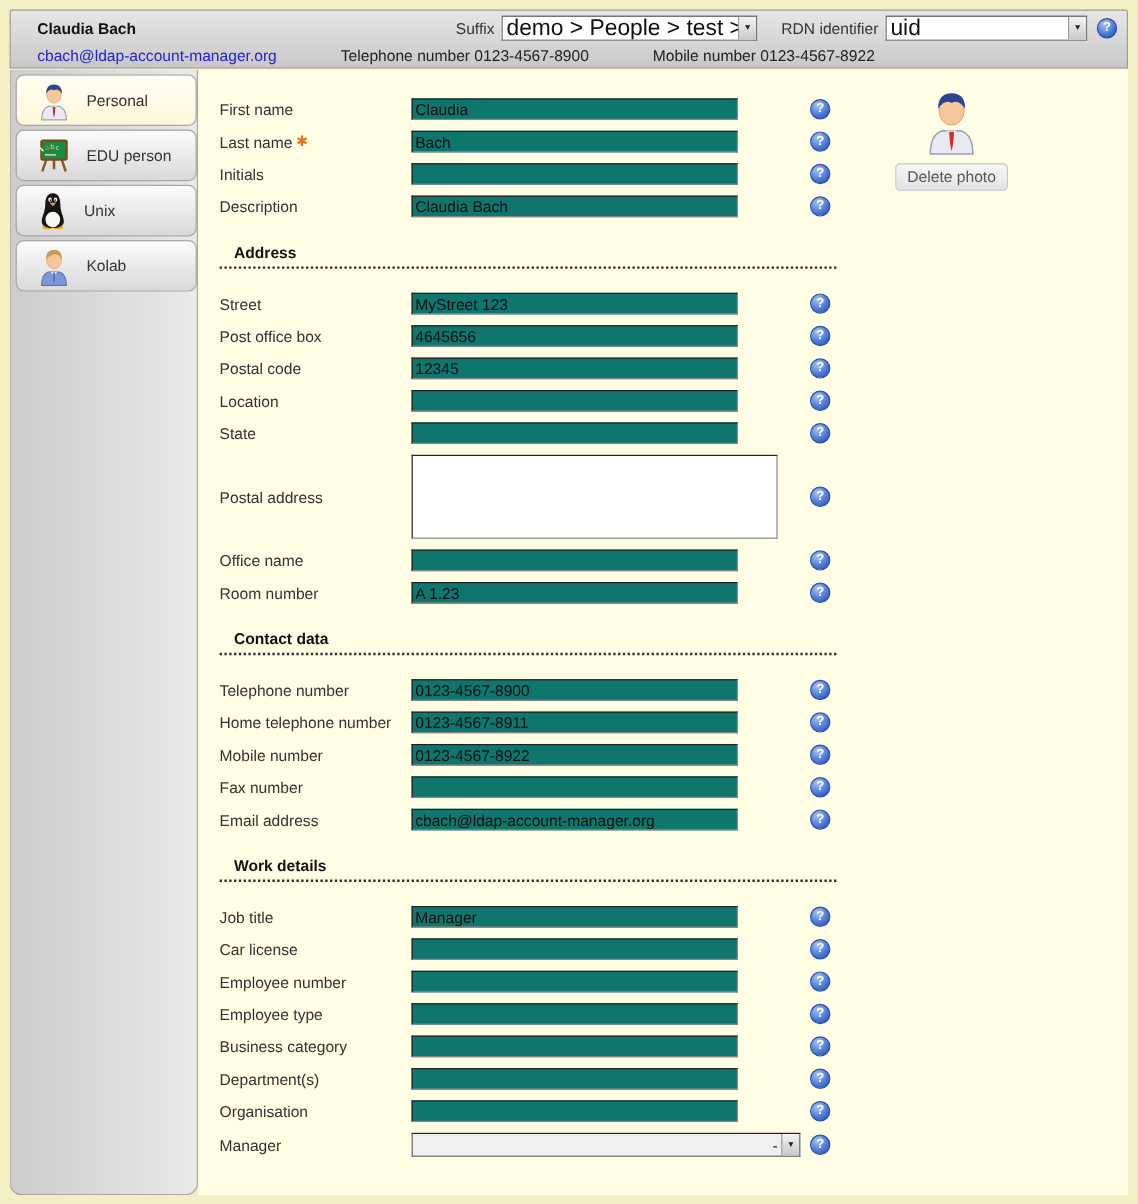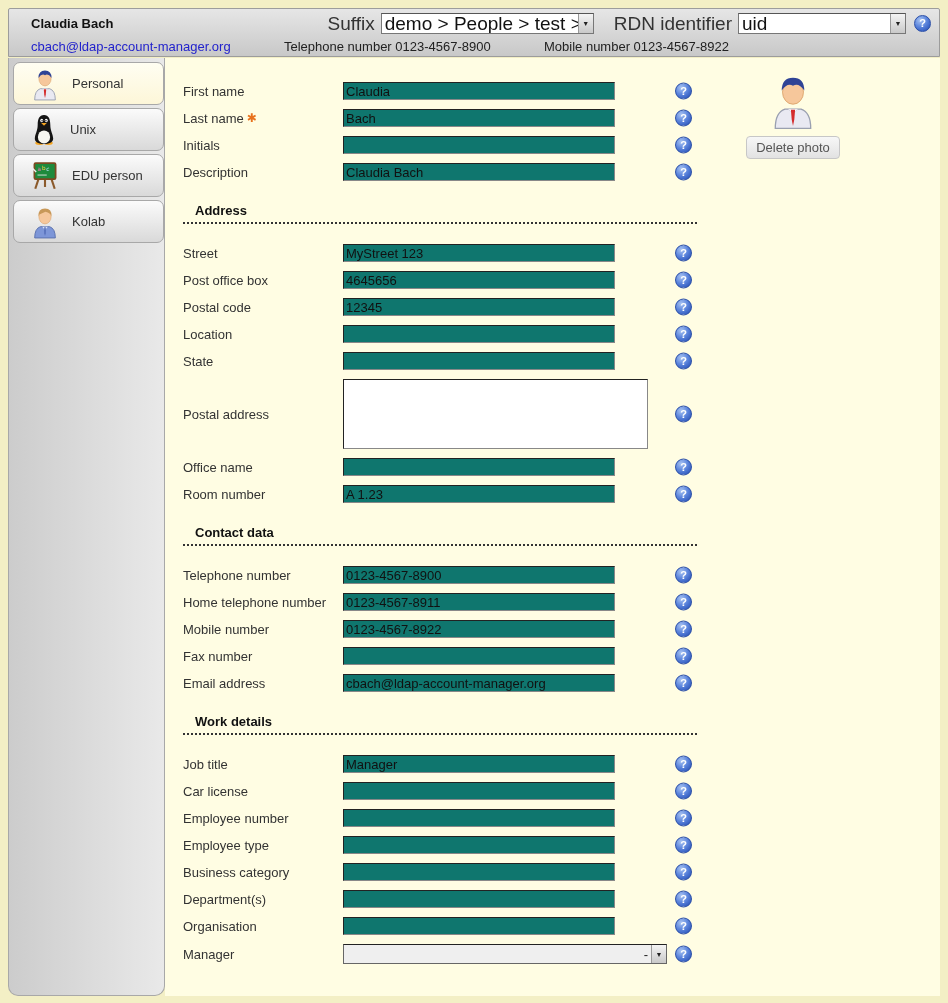--- a/index.html
+++ b/index.html
@@ -10,21 +10,21 @@
     overflow:hidden; position:relative;
   }
   
   .header {
     height:49px; background:linear-gradient(#e6e6e6,#c8c8c8);
     border:1px solid #9c9c9c; border-radius:2px 2px 0 0;
   }
   .hrow1 { display:flex; align-items:center; height:27px; padding:2px 8px 0 22px; }
   .htitle { font-size:13px; font-weight:bold; color:#111; }
   .hspacer { flex:1; }
-  .hlabel { font-size:19px; color:#333; margin-right:6px; white-space:nowrap; }
+  .hlabel { font-size:13px; color:#333; margin-right:6px; white-space:nowrap; }
   .hselect {
     display:flex; align-items:center; height:21px; background:#fff;
     border:1px solid #777; border-top-color:#555; overflow:hidden;
   }
   .hselect .val { flex:1; font-size:19px; color:#111; padding:0 3px; white-space:nowrap; overflow:hidden; }
   .arrow-btn {
     width:15px; height:100%; flex:none; display:flex; align-items:center; justify-content:center;
     background:linear-gradient(#f4f4f4,#c9c9c9); border-left:1px solid #999;
     font-size:7px; color:#222;
   }
@@ -128,50 +128,50 @@
           <path d="M5 35 Q5 25 11 23 L21 23 Q27 25 27 35 Z" fill="#e9e9f2" stroke="#9aa0b0" stroke-width="1"></path>
           <path d="M13 23 L16 26 L19 23 Z" fill="#ffffff" stroke="#c8c8d8" stroke-width="0.5"></path>
           <polygon points="14.7,23.5 17.3,23.5 16.8,29.5 16,33 15.2,29.5" fill="#d42b2b"></polygon>
           <ellipse cx="16" cy="12.5" rx="6.5" ry="7.5" fill="#f6c79b" stroke="#d99e63" stroke-width="0.6"></ellipse>
           <path d="M9 11.5 Q9 3.5 16 3.5 Q23 3.5 23 11.5 Q19.5 6.5 16 8.6 Q12.5 6.5 9 11.5 Z" fill="#2f4396"></path>
         </svg>
         <span class="tlabel">Personal</span>
       </div>
 
       <div class="tab">
+        <svg width="30" height="31" viewBox="0 0 34 34">
+          <line x1="10" y1="20" x2="6" y2="32" stroke="#8b5a2b" stroke-width="2.4"></line>
+          <line x1="24" y1="20" x2="28" y2="32" stroke="#8b5a2b" stroke-width="2.4"></line>
+          <line x1="17" y1="20" x2="17" y2="30" stroke="#8b5a2b" stroke-width="2.4"></line>
+          <rect x="5" y="3" width="24" height="18" rx="1.5" fill="#1e8a3c" stroke="#7a4a21" stroke-width="2"></rect>
+          <text x="8.5" y="12" font-size="6.5" font-family="DejaVu Sans, sans-serif" fill="#ff6eb4">a</text>
+          <text x="13.5" y="11" font-size="6.5" font-family="DejaVu Sans, sans-serif" fill="#ffd24a">b</text>
+          <text x="18.5" y="12" font-size="6.5" font-family="DejaVu Sans, sans-serif" fill="#bfe9ff">c</text>
+          <line x1="8.5" y1="16.5" x2="19" y2="16.5" stroke="#e8e8e8" stroke-width="1"></line>
+          <line x1="3" y1="9" x2="7" y2="13" stroke="#f0f0f0" stroke-width="1.6"></line>
+        </svg>
+        <span class="tlabel">EDU person</span>
+      </div>
+
+      <div class="tab">
         <svg width="28" height="33" viewBox="0 0 32 36">
           <ellipse cx="11" cy="33.5" rx="5" ry="2.2" fill="#f5a623"></ellipse>
           <ellipse cx="21" cy="33.5" rx="5" ry="2.2" fill="#f5a623"></ellipse>
           <path d="M16 1.5 C10.5 1.5 8.8 6.5 8.8 12.5 C8.8 19.5 5.5 23.5 5.5 28.5 C5.5 32.5 10.5 34.5 16 34.5 C21.5 34.5 26.5 32.5 26.5 28.5 C26.5 23.5 23.2 19.5 23.2 12.5 C23.2 6.5 21.5 1.5 16 1.5 Z" fill="#141414"></path>
           <ellipse cx="16" cy="26.5" rx="7" ry="7.5" fill="#f6f6f0"></ellipse>
           <ellipse cx="13.4" cy="7.6" rx="1.7" ry="2" fill="#ffffff"></ellipse>
           <ellipse cx="18.6" cy="7.6" rx="1.7" ry="2" fill="#ffffff"></ellipse>
           <circle cx="13.8" cy="8" r="0.8" fill="#111"></circle>
           <circle cx="18.2" cy="8" r="0.8" fill="#111"></circle>
           <polygon points="12.8,10.5 19.2,10.5 16,13.8" fill="#f5a623"></polygon>
         </svg>
         <span class="tlabel">Unix</span>
       </div>
 
       <div class="tab">
-        <svg width="30" height="31" viewBox="0 0 34 34">
-          <line x1="10" y1="20" x2="6" y2="32" stroke="#8b5a2b" stroke-width="2.4"></line>
-          <line x1="24" y1="20" x2="28" y2="32" stroke="#8b5a2b" stroke-width="2.4"></line>
-          <line x1="17" y1="20" x2="17" y2="30" stroke="#8b5a2b" stroke-width="2.4"></line>
-          <rect x="5" y="3" width="24" height="18" rx="1.5" fill="#1e8a3c" stroke="#7a4a21" stroke-width="2"></rect>
-          <text x="8.5" y="12" font-size="6.5" font-family="DejaVu Sans, sans-serif" fill="#ff6eb4">a</text>
-          <text x="13.5" y="11" font-size="6.5" font-family="DejaVu Sans, sans-serif" fill="#ffd24a">b</text>
-          <text x="18.5" y="12" font-size="6.5" font-family="DejaVu Sans, sans-serif" fill="#bfe9ff">c</text>
-          <line x1="8.5" y1="16.5" x2="19" y2="16.5" stroke="#e8e8e8" stroke-width="1"></line>
-          <line x1="3" y1="9" x2="7" y2="13" stroke="#f0f0f0" stroke-width="1.6"></line>
-        </svg>
-        <span class="tlabel">EDU person</span>
-      </div>
-
-      <div class="tab">
         <svg width="30" height="34" viewBox="0 0 32 36">
           <path d="M5 35 Q5 25 11 23 L21 23 Q27 25 27 35 Z" fill="#7d96d8" stroke="#5a70ad" stroke-width="1"></path>
           <path d="M13 23 L16 26.5 L19 23 Z" fill="#dde6fa"></path>
           <polygon points="15.2,23.5 16.8,23.5 16.6,30 16,33 15.4,30" fill="#4a64b0"></polygon>
           <ellipse cx="16" cy="12.5" rx="6.5" ry="7.5" fill="#f6c79b" stroke="#d99e63" stroke-width="0.6"></ellipse>
           <path d="M9 12 Q8.5 3.5 16 3.5 Q23.5 3.5 23 12 Q22 8 16.5 7 L10 10 Z" fill="#c89858"></path>
         </svg>
         <span class="tlabel">Kolab</span>
       </div>
     </div>

